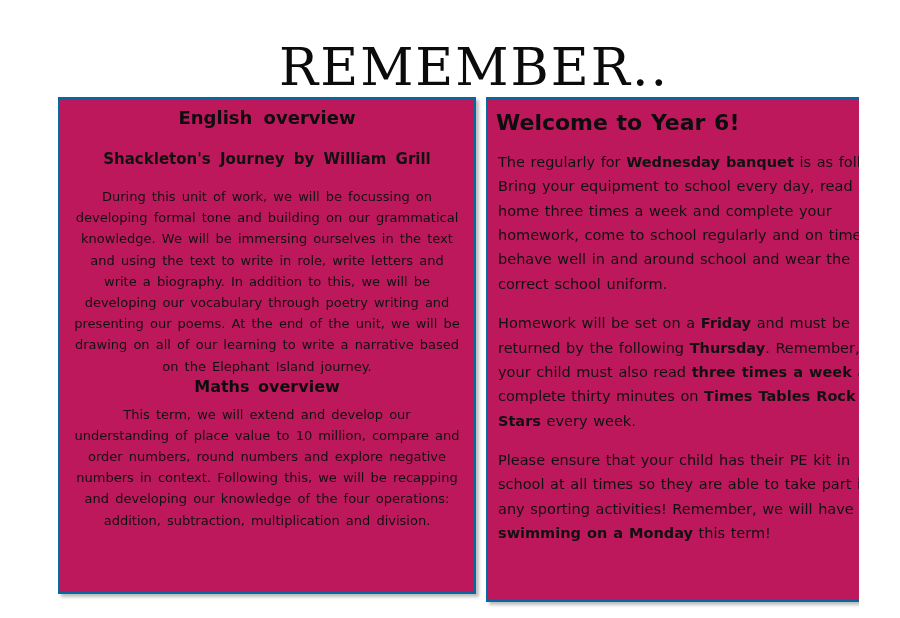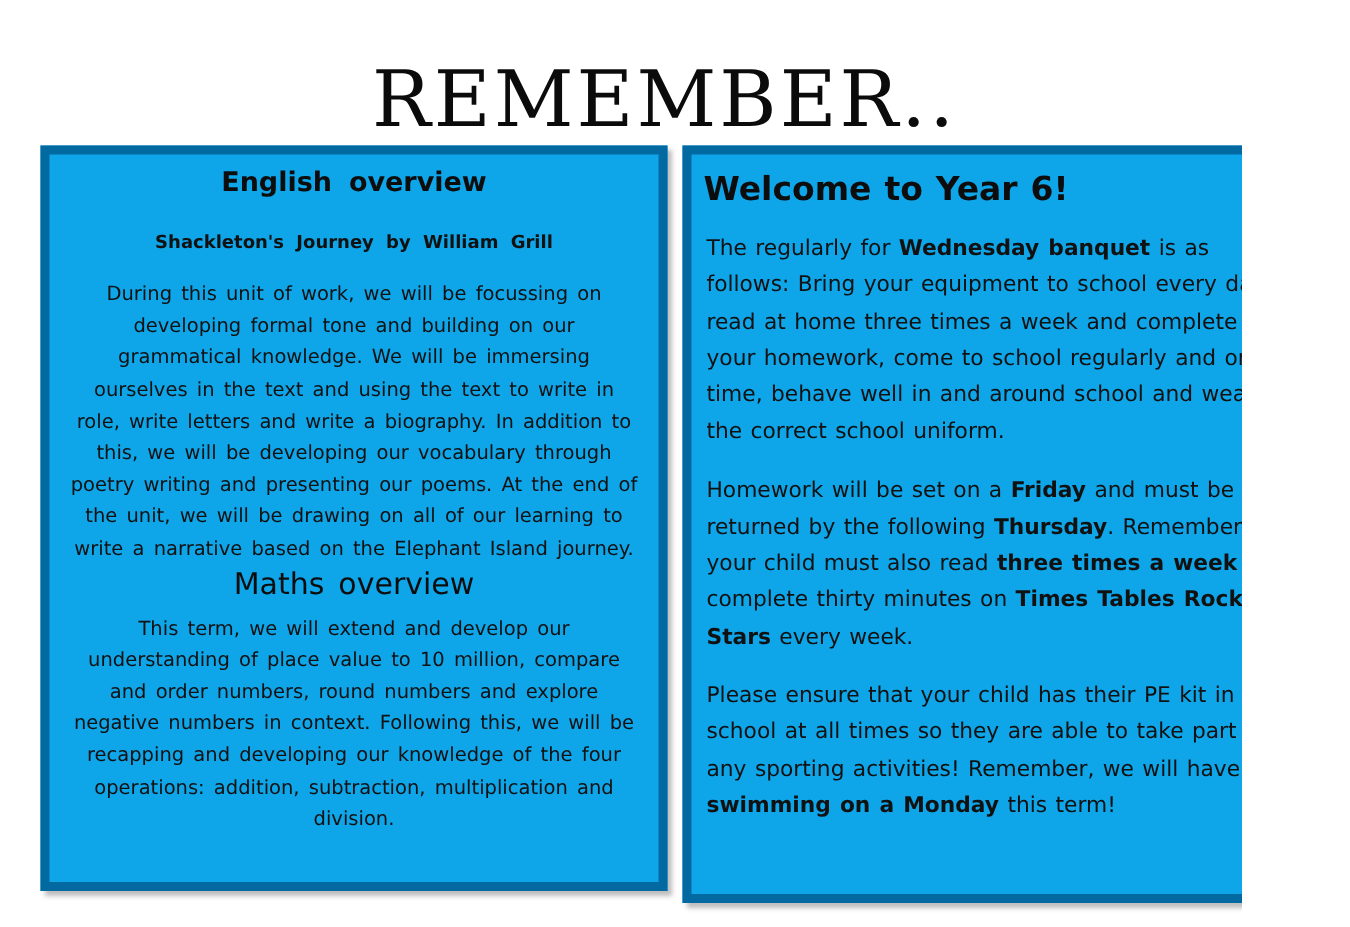--- a/index.html
+++ b/index.html
@@ -4,42 +4,43 @@
 <style>
   html, body { margin: 0; padding: 0; background: #ffffff; }
   .page {
     position: relative;
     width: 828px;
     height: 618px;
     background: #ffffff;
     overflow: hidden;
     font-family: "DejaVu Sans", "Liberation Sans", sans-serif;
     color: #111111;
+    margin-left: 31px;
   }
   .title {
     position: absolute;
     top: 40px;
     left: 0;
     right: 0;
     margin: 0;
     padding-left: 58px;
     text-align: center;
     font-family: "DejaVu Serif", serif;
     font-weight: 400;
     font-size: 52px;
     letter-spacing: 2px;
     color: #0b0b0b;
     z-index: 2;
     line-height: 1.05;
   }
   .panel {
     position: absolute;
     top: 97px;
-    background: #0ea5e9;
-    border: 6px solid #0369a1;
+    background: #be185d;
+    border: 2px solid #0369a1;
     box-sizing: border-box;
     box-shadow: 3px 3px 3px rgba(110,110,110,0.45);
     z-index: 1;
   }
   .panel.left {
     left: 27px;
     width: 418px;
     height: 497px;
     padding: 8px 8px;
     text-align: center;
@@ -52,34 +53,34 @@
     text-align: left;
   }
   .panel h2 { margin: 0; color: #0d0d0d; }
   .heading-english {
     font-size: 18px;
     font-weight: 700;
     word-spacing: 5px;
     margin-top: 6px;
   }
   .subheading {
-    font-size: 12px;
+    font-size: 15px;
     font-weight: 700;
     word-spacing: 4px;
     margin: 22px 0 0 0;
   }
   .body-text {
     font-size: 13px;
     line-height: 1.63;
     margin: 18px 6px 0 6px;
     word-spacing: 2px;
   }
   .heading-maths {
-    font-size: 20px;
-    font-weight: 400;
+    font-size: 16px;
+    font-weight: 700;
     word-spacing: 3px;
     margin-top: 14px;
   }
   .maths-text { margin-top: 8px; }
   .heading-welcome {
     font-size: 22px;
     font-weight: 700;
     letter-spacing: 0px;
     word-spacing: 1px;
     margin: 4px 0 0 2px;

